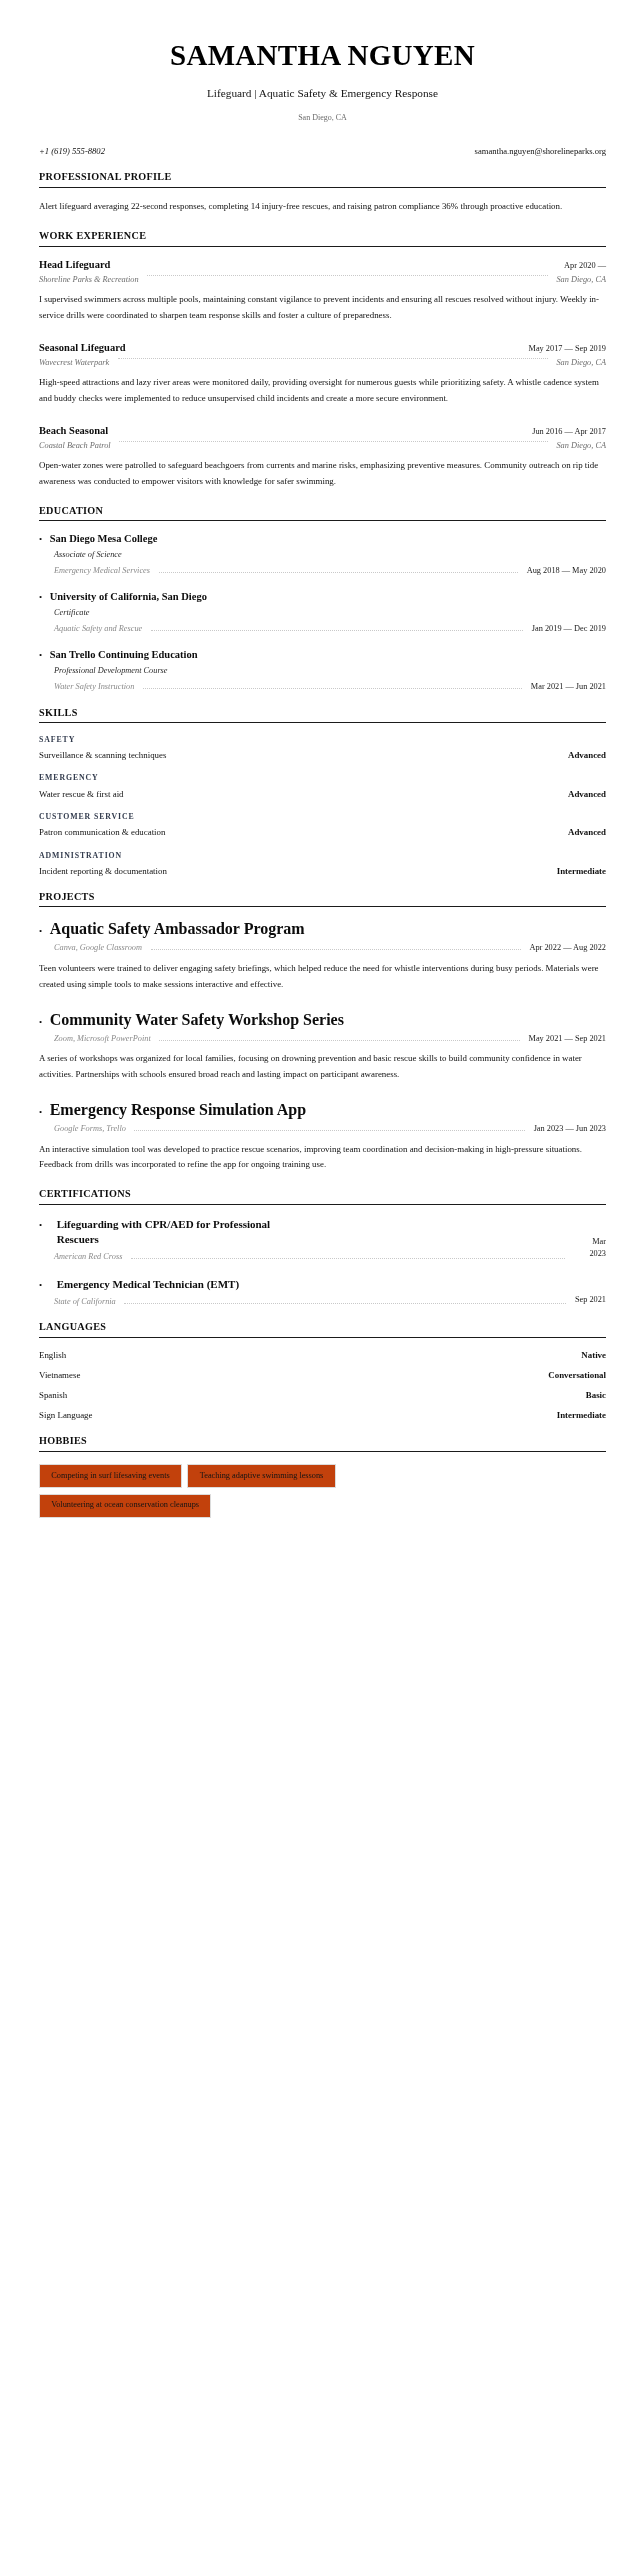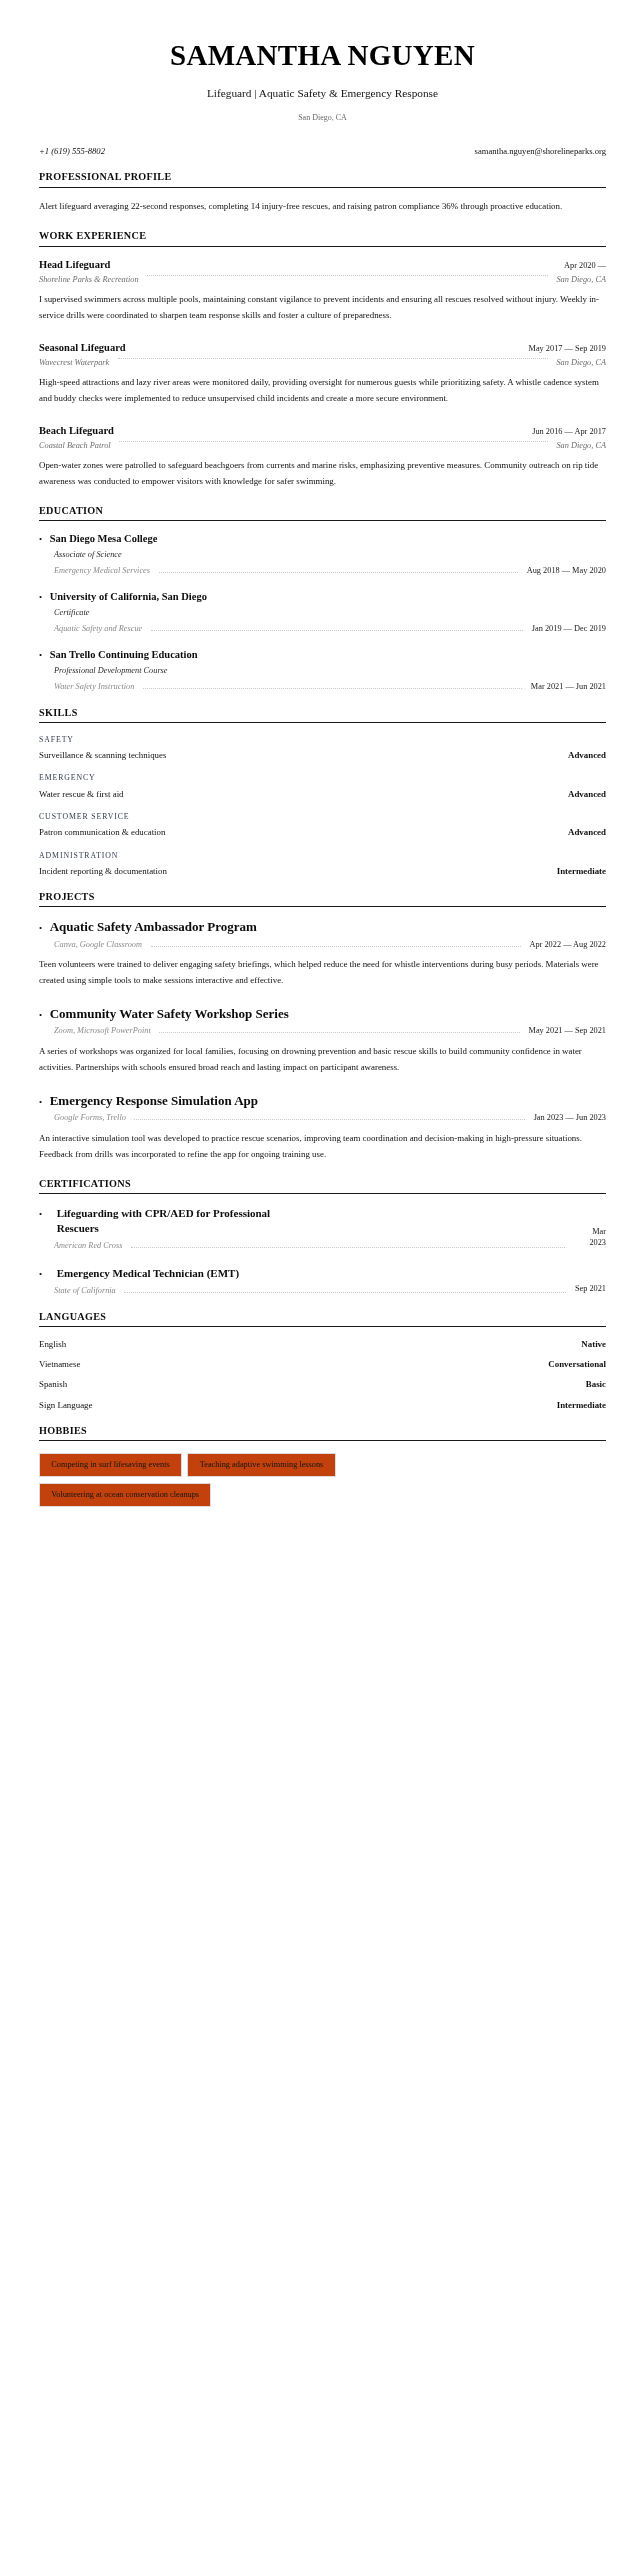--- a/index.html
+++ b/index.html
@@ -178,21 +178,21 @@
     font-size: 8.3px;
     color: #1a1a1a;
     white-space: nowrap;
   }
 
   
   .skill-group { margin-bottom: 13.4px; }
   .skill-group:last-child { margin-bottom: 2.1px; }
   .skill-cat {
     font-size: 7.8px;
-    font-weight: 400;
+    font-weight: 700;
     letter-spacing: 0.9px;
     color: #323b4d;
     margin-bottom: 5.9px;
     text-transform: uppercase;
     line-height: 1.2;
   }
   .skill-row {
     display: flex;
     justify-content: space-between;
     align-items: baseline;
@@ -203,21 +203,21 @@
 
   
   .project { margin-bottom: 17px; }
   .project:last-child { margin-bottom: 3.2px; }
   .project-head {
     display: flex;
     align-items: baseline;
     margin-bottom: 4.8px;
   }
   .project-name {
-    font-size: 13px;
+    font-size: 16px;
     font-weight: 700;
     color: #0c0c0c;
     line-height: 1.2;
   }
   .project-line {
     display: flex;
     align-items: baseline;
     margin-left: 15px;
     margin-bottom: 8px;
   }
@@ -361,21 +361,21 @@
           </div>
           <div class="job-line2">
             <span class="job-company">Wavecrest Waterpark</span>
             <span class="dot-fill"></span>
             <span class="job-location">San Diego, CA</span>
           </div>
           <p class="job-desc">High-speed attractions and lazy river areas were monitored daily, providing oversight for numerous guests while prioritizing safety. A whistle cadence system and buddy checks were implemented to reduce unsupervised child incidents and create a more secure environment.</p>
         </div>
         <div class="job">
           <div class="job-line1">
-            <div class="job-title">Beach Lifeguard</div>
+            <div class="job-title">Beach Seasonal</div>
             <div class="job-dates">Jun 2016 — Apr 2017</div>
           </div>
           <div class="job-line2">
             <span class="job-company">Coastal Beach Patrol</span>
             <span class="dot-fill"></span>
             <span class="job-location">San Diego, CA</span>
           </div>
           <p class="job-desc">Open-water zones were patrolled to safeguard beachgoers from currents and marine risks, emphasizing preventive measures. Community outreach on rip tide awareness was conducted to empower visitors with knowledge for safer swimming.</p>
         </div>
       </div>

